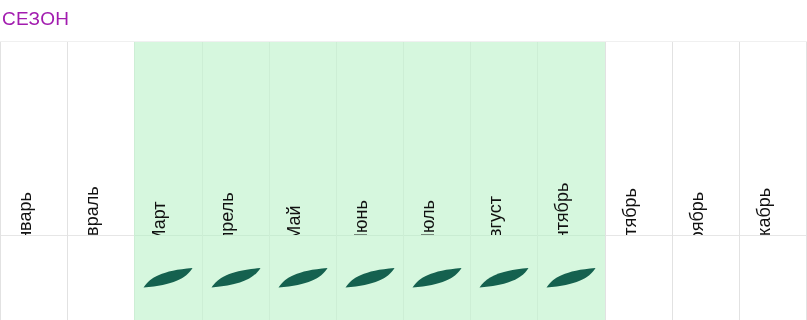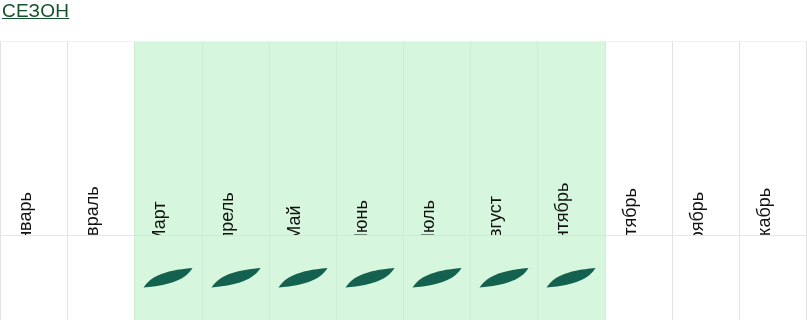--- a/index.html
+++ b/index.html
@@ -17,30 +17,29 @@
   #season-widget {
     position: relative;
     width: 807px;
     height: 320px;
     box-sizing: border-box;
   }
 
   #season-title {
     position: absolute;
     left: 2px;
-    top: 0px;
+    top: 8px;
     height: 26px;
     line-height: 22px;
     font-size: 19px;
     letter-spacing: 0.3px;
-    color: #14532d;
+    color: #a21caf;
     font-family: "Liberation Sans", sans-serif;
     white-space: nowrap;
     user-select: none;
-    text-decoration: underline;
   }
 
   #season-table {
     position: absolute;
     left: 0px;
     top: 41px;
     width: 807px;
     height: 279px;
     display: flex;
     flex-direction: row;

